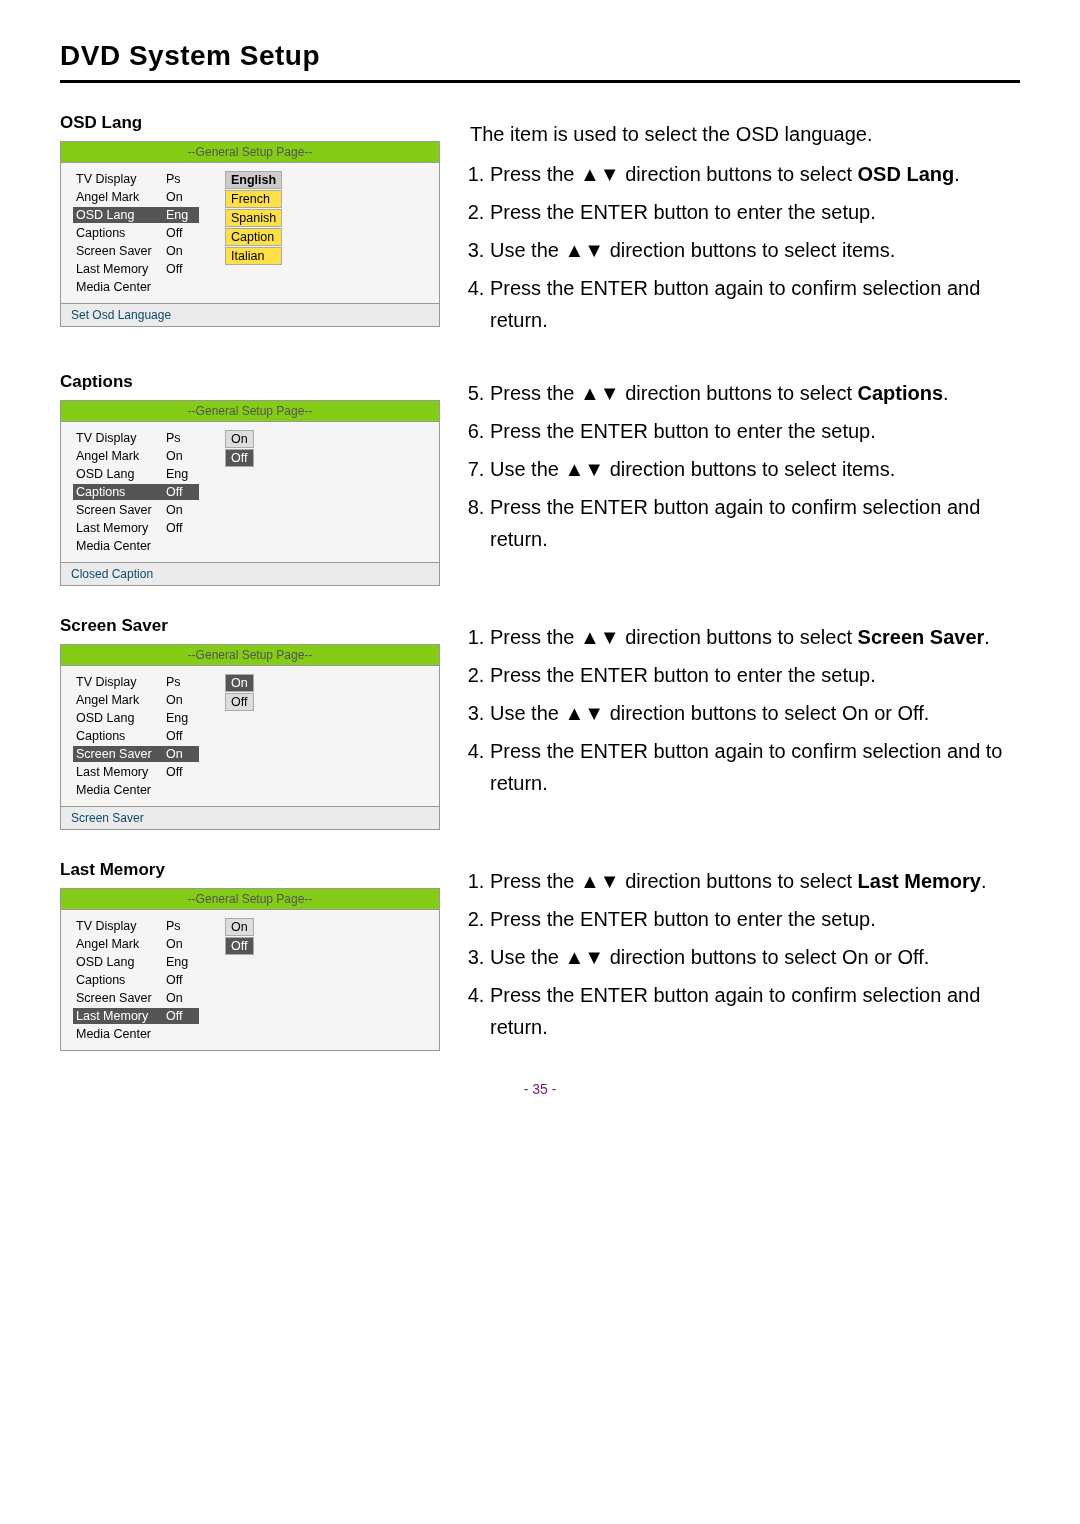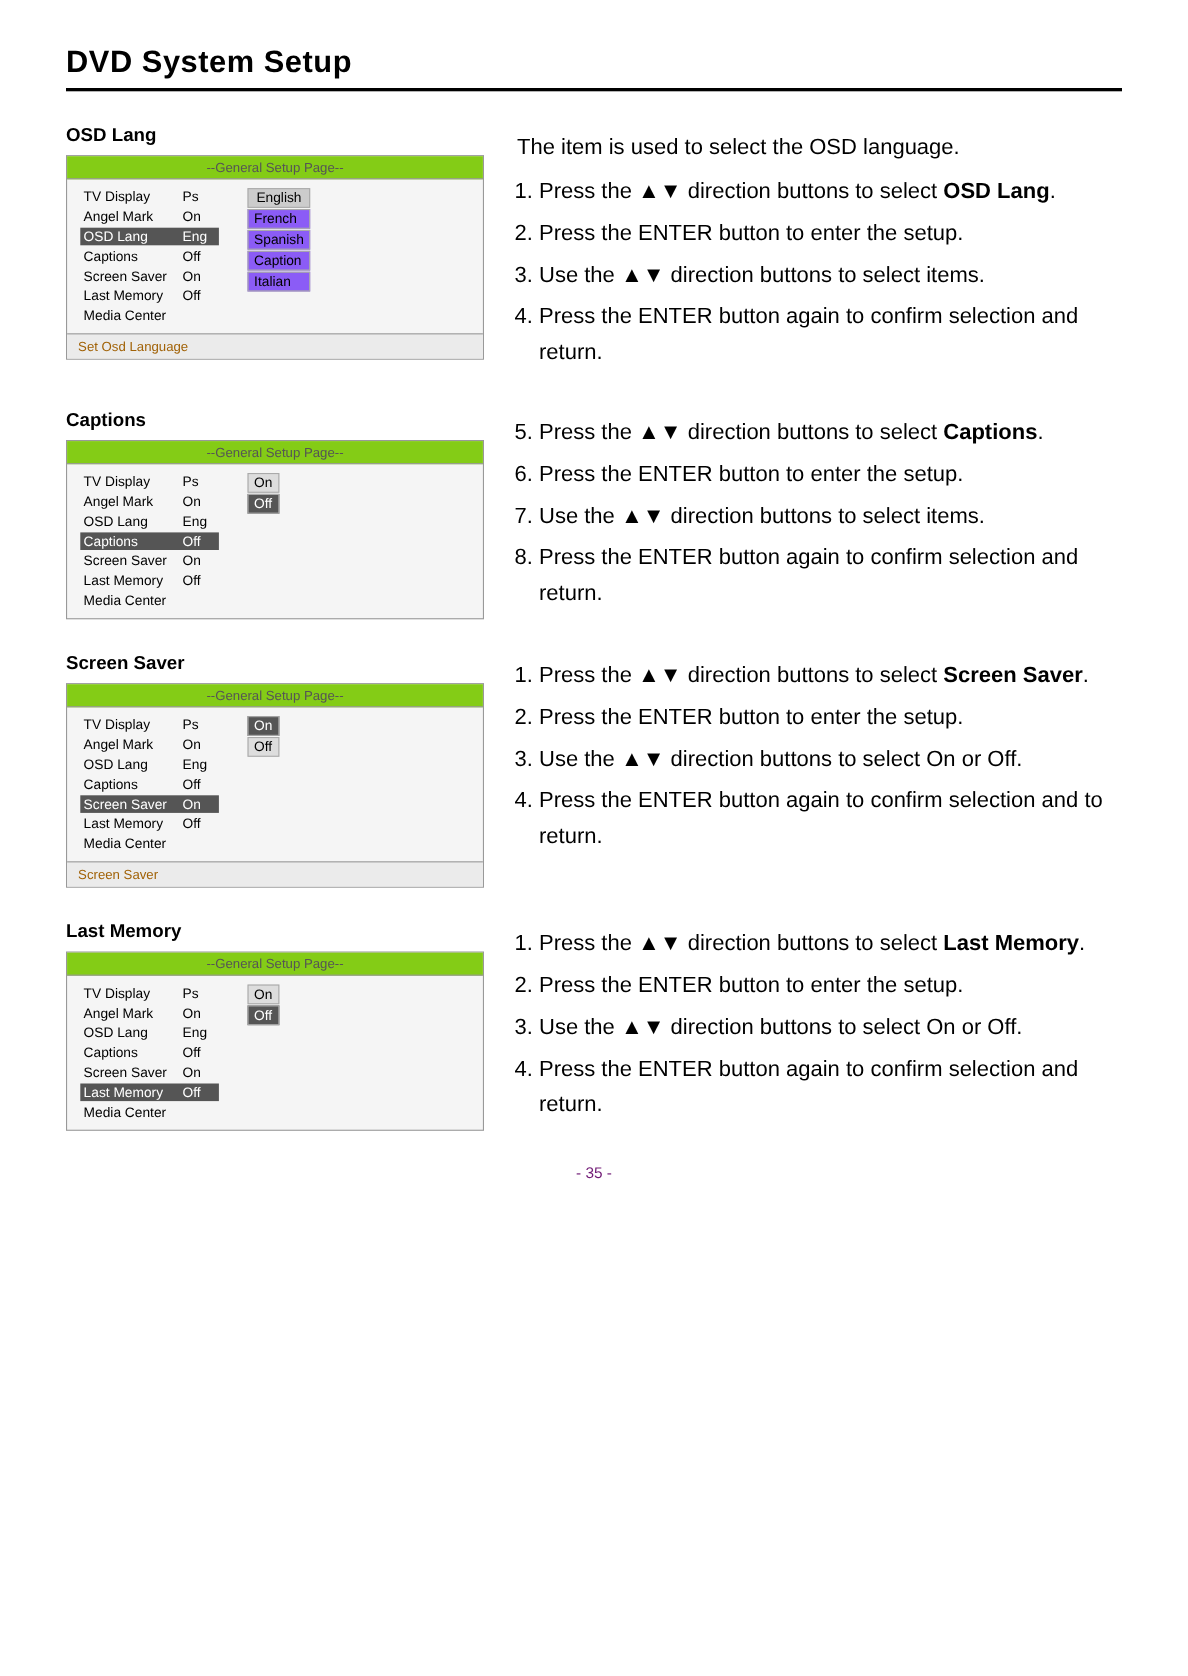--- a/index.html
+++ b/index.html
@@ -85,26 +85,26 @@
     }
     .dropdown-options {
       display: flex;
       flex-direction: column;
       gap: 1px;
       margin-left: 10px;
       font-size: 12.5px;
     }
     .dropdown-option {
       padding: 1px 5px;
-      background: #8b5cf6;
+      background: #fde047;
       border: 1px solid #aaa;
     }
     .dropdown-option.active {
       background: #ccc;
-      font-weight: normal;
+      font-weight: bold;
       text-align: center;
     }
     .sub-options {
       display: flex;
       flex-direction: column;
       gap: 1px;
       margin-left: 10px;
       font-size: 12.5px;
     }
     .sub-option {
@@ -114,21 +114,21 @@
     }
     .sub-option.selected {
       background: #555;
       color: #fff;
     }
     .setup-box-footer {
       border-top: 1px solid #999;
       padding: 4px 10px;
       font-size: 12px;
       background: #ebebeb;
-      color: #a16207;
+      color: #0c4a6e;
     }
     .instructions {
       font-size: 20px;
       line-height: 1.6;
     }
     .instructions p {
       margin-bottom: 8px;
     }
     .instructions ol {
       padding-left: 20px;
@@ -240,20 +240,21 @@
               <div class="menu-item">
                 <span class="item-name">Media Center</span>
                 <span class="item-value"></span>
               </div>
             </div>
             <div class="sub-options">
               <div class="sub-option">On</div>
               <div class="sub-option selected">Off</div>
             </div>
           </div>
+          <div class="setup-box-footer">Closed Caption</div>
         </div>
       </div>
       <div class="right-col instructions">
         <ol start="5">
           <li>Press the ▲▼ direction buttons to select <b>Captions</b>.</li>
           <li>Press the ENTER button to enter the setup.</li>
           <li>Use the ▲▼ direction buttons to select items.</li>
           <li>Press the ENTER button again to confirm selection and return.</li>
         </ol>
       </div>

